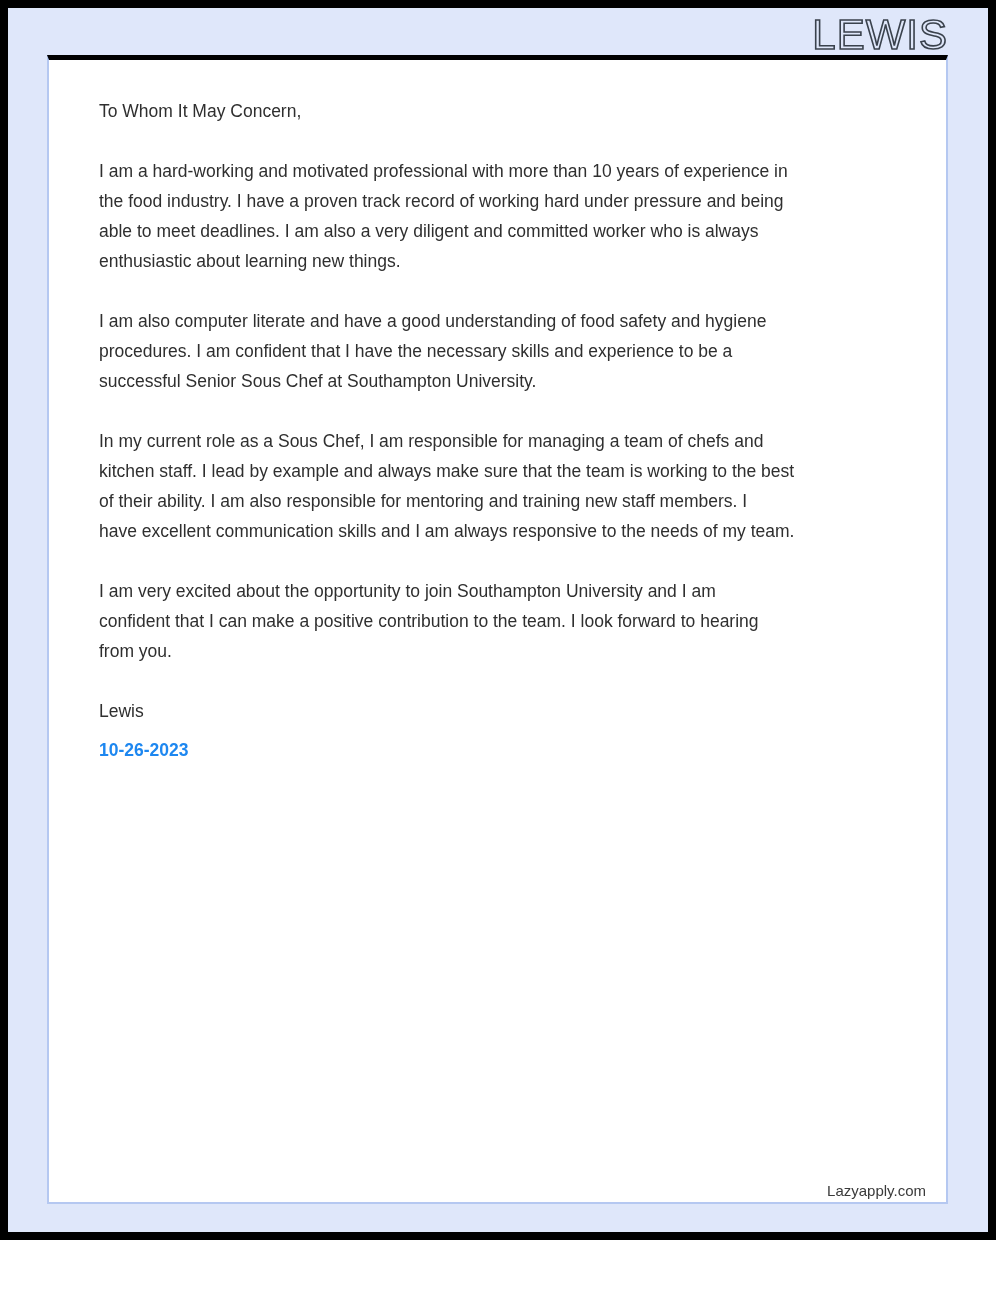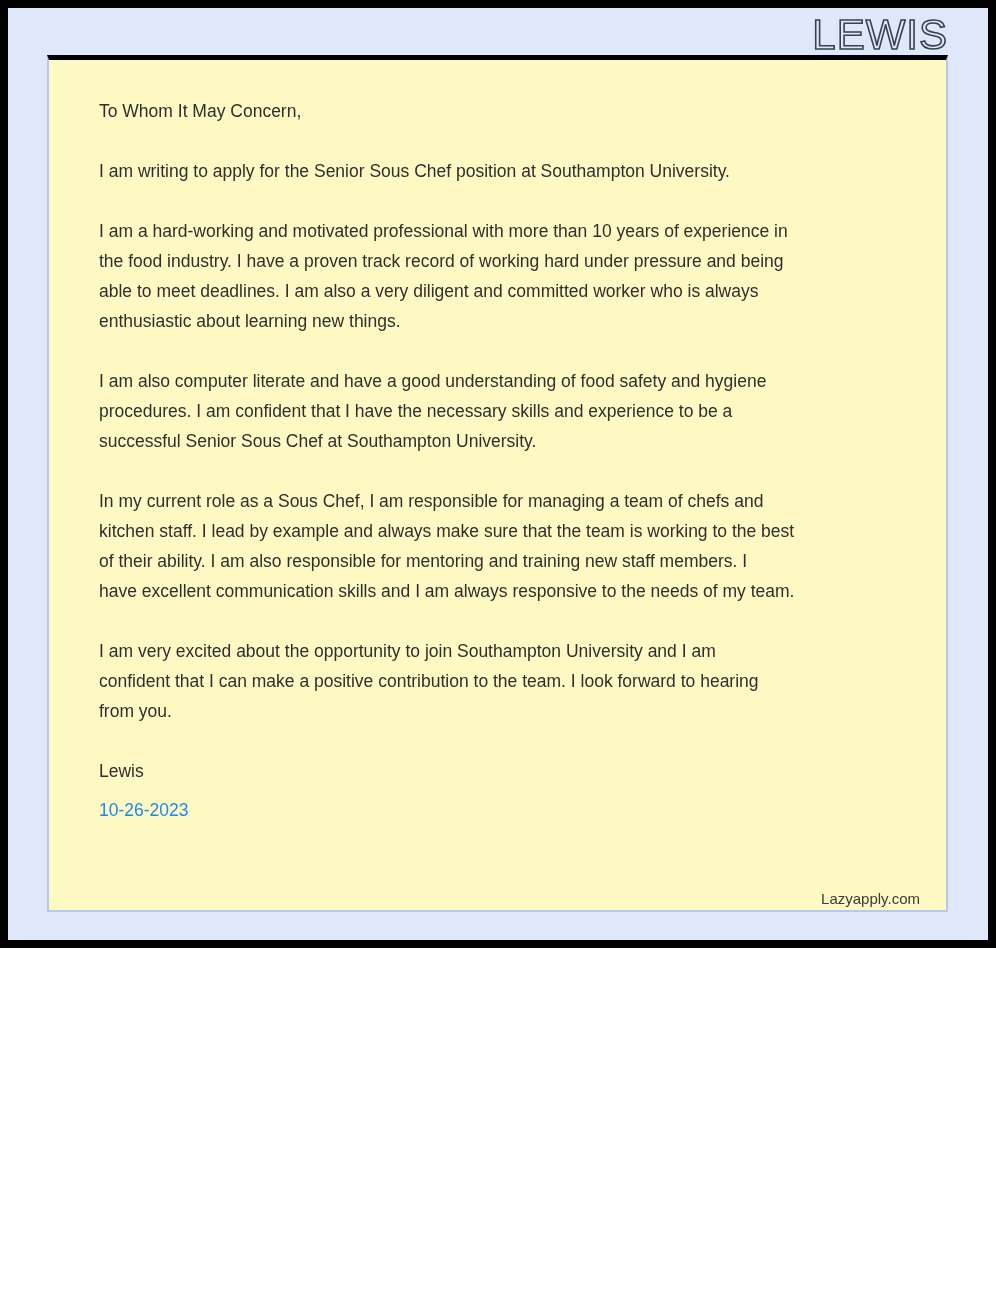--- a/index.html
+++ b/index.html
@@ -4,21 +4,21 @@
 <style>
   * { margin: 0; padding: 0; box-sizing: border-box; }
   html, body { width: 996px; height: 1300px; }
   body {
     font-family: "Liberation Sans", "DejaVu Sans", sans-serif;
     background: #ffffff;
   }
   .frame {
     position: relative;
     width: 996px;
-    height: 948px;
+    height: 1240px;
     border: 8px solid #000000;
     background: #dfe7fa;
     overflow: hidden;
   }
   .logo {
     position: absolute;
     top: 4px;
     right: 40px;
     font-size: 42px;
     line-height: 46px;
@@ -27,63 +27,63 @@
     color: transparent;
     -webkit-text-stroke: 1.6px #3a424d;
     text-shadow: 0 0 0 transparent;
   }
   .letter {
     position: absolute;
     left: 39px;
     right: 40px;
     top: 47px;
     bottom: 28px;
-    background: #fef9c3;
+    background: #ffffff;
     border-top: 5px solid #000000;
     border-left: 2px solid #b5c8f1;
     border-right: 2px solid #b5c8f1;
     border-bottom: 2px solid #b5c8f1;
     padding: 36px 48px 0 50px;
   }
   .letter p {
     white-space: pre-line;
     font-size: 17.5px;
     line-height: 30px;
     color: #2f2f2f;
     margin: 0 0 30px 0;
     max-width: 802px;
   }
   .letter p.signature {
     margin-bottom: 9px;
   }
   .letter p.date {
     color: #1d87f0;
     margin-bottom: 0;
+    font-weight: bold;
   }
   .footer {
     position: absolute;
-    right: 26px;
+    right: 20px;
     bottom: 0;
     font-size: 15px;
     line-height: 22px;
     color: #3a3a3a;
   }
 </style>
 </head>
 <body>
 
 <div class="frame">
 
   <div class="logo">LEWIS</div>
 
   <div class="letter">
 
     <p>To Whom It May Concern,</p>
 
-    <p>I am writing to apply for the Senior Sous Chef position at Southampton University.</p>
 
     <p>I am a hard-working and motivated professional with more than 10 years of experience in
 the food industry. I have a proven track record of working hard under pressure and being
 able to meet deadlines. I am also a very diligent and committed worker who is always
 enthusiastic about learning new things.</p>
 
     <p>I am also computer literate and have a good understanding of food safety and hygiene
 procedures. I am confident that I have the necessary skills and experience to be a
 successful Senior Sous Chef at Southampton University.</p>
 

